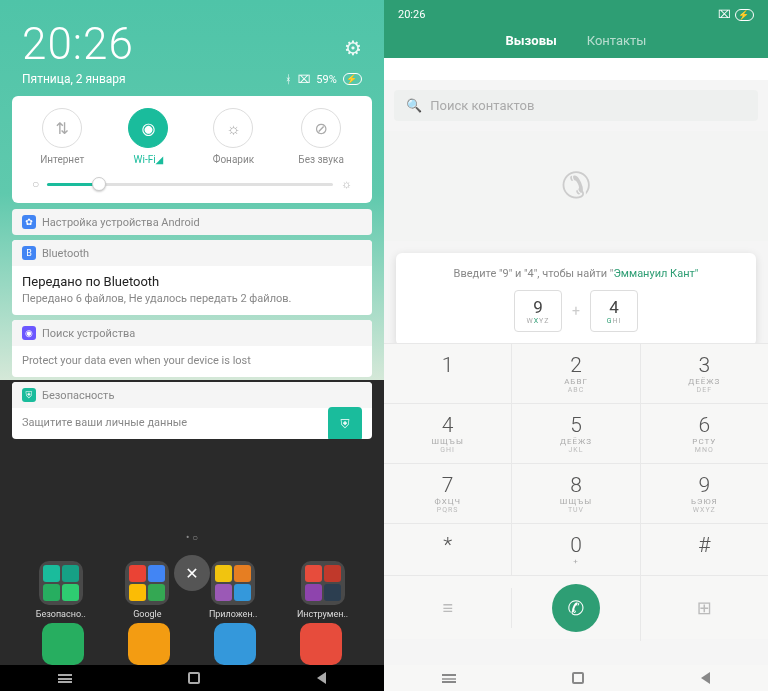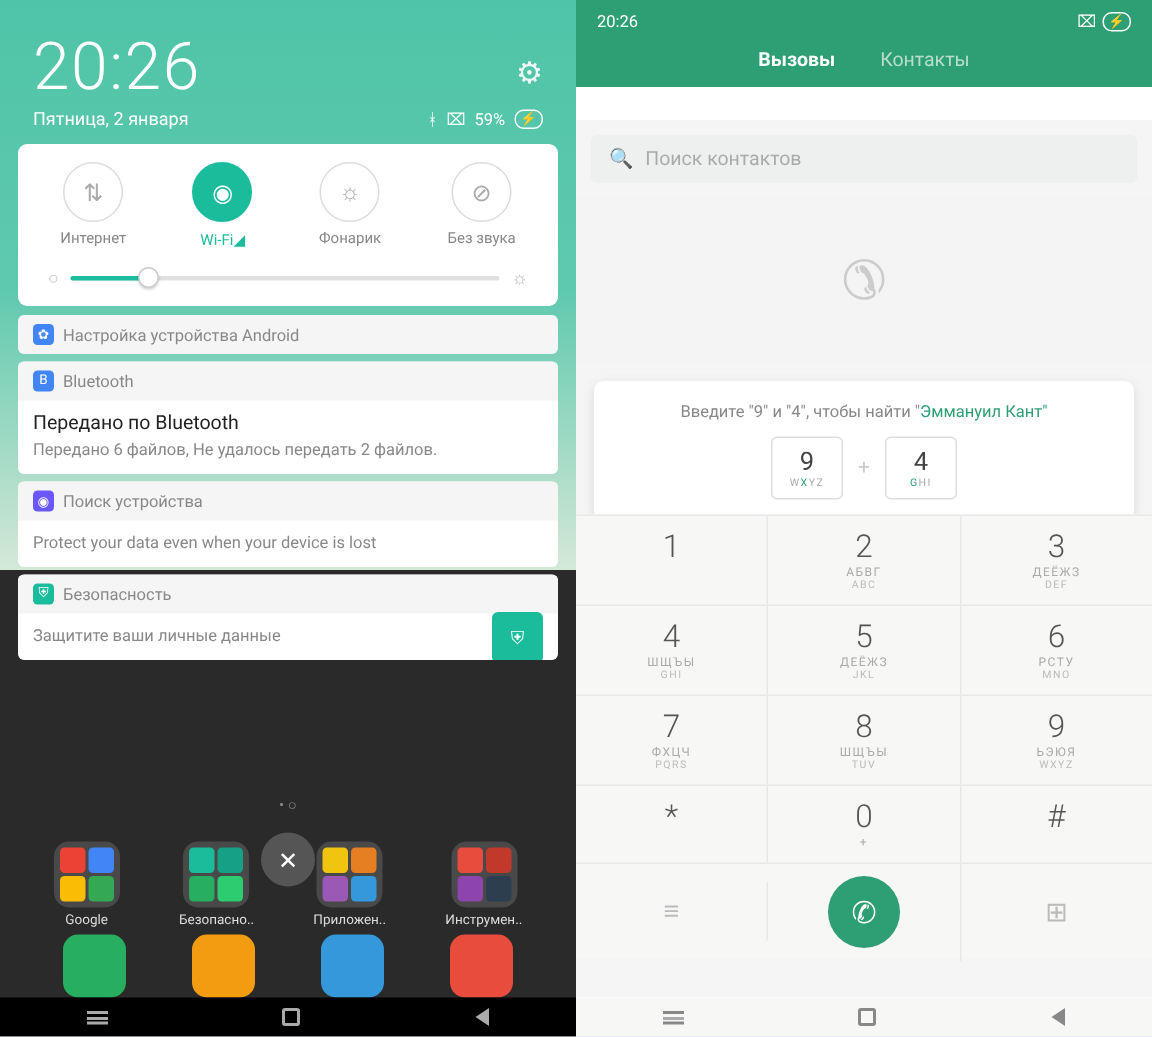--- a/index.html
+++ b/index.html
@@ -162,35 +162,35 @@
        <div class="notif-text">Защитите ваши личные данные</div>
        <div class="notif-badge">⛨</div>
      </div>
    </div>
       </div>
   </div>
 
   <div class="home-row" id="folders">
       <div class="app-folder">
      <div class="folder-box">
+          <span style="background:#1abc9c"></span>
+          <span style="background:#16a085"></span>
+          <span style="background:#27ae60"></span>
+          <span style="background:#2ecc71"></span>
+        </div>
+     <span>Безопасно..</span>
+   </div>
+      <div class="app-folder">
+     <div class="folder-box">
           <span style="background:#ea4335"></span>
           <span style="background:#4285f4"></span>
           <span style="background:#fbbc05"></span>
           <span style="background:#34a853"></span>
         </div>
      <span>Google</span>
-   </div>
-      <div class="app-folder">
-     <div class="folder-box">
-          <span style="background:#1abc9c"></span>
-          <span style="background:#16a085"></span>
-          <span style="background:#27ae60"></span>
-          <span style="background:#2ecc71"></span>
-        </div>
-     <span>Безопасно..</span>
    </div>
       <div class="app-folder">
      <div class="folder-box">
           <span style="background:#f1c40f"></span>
           <span style="background:#e67e22"></span>
           <span style="background:#9b59b6"></span>
           <span style="background:#3498db"></span>
         </div>
      <span>Приложен..</span>
    </div>

